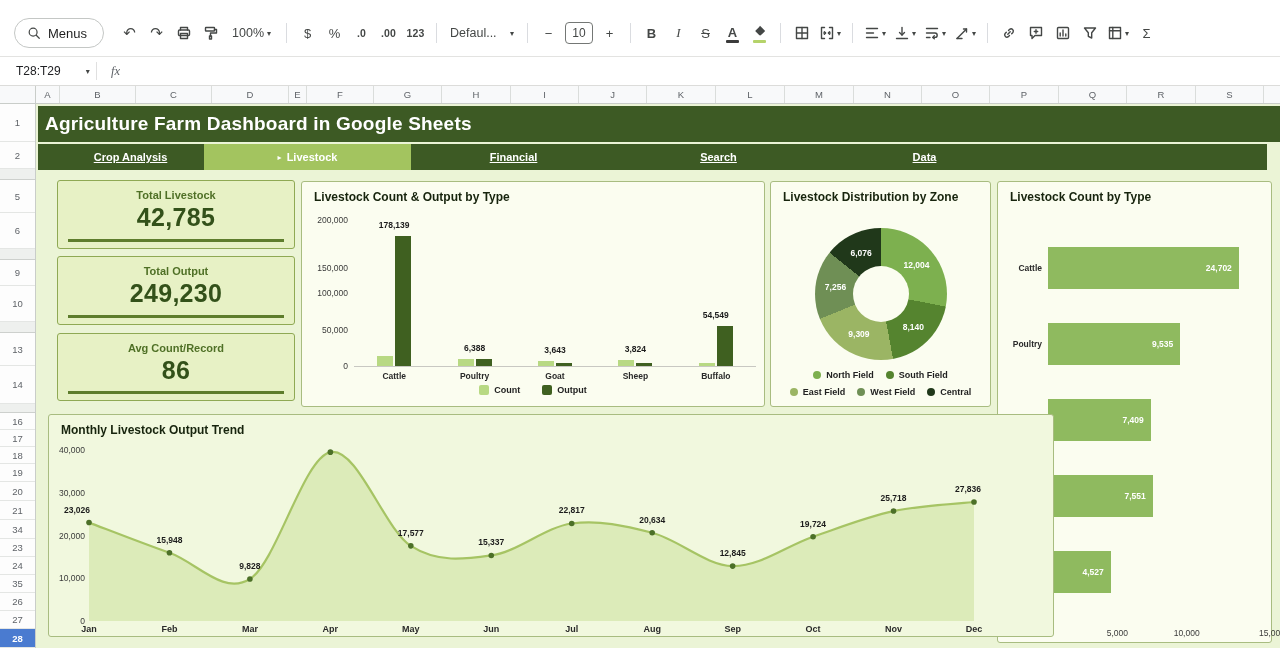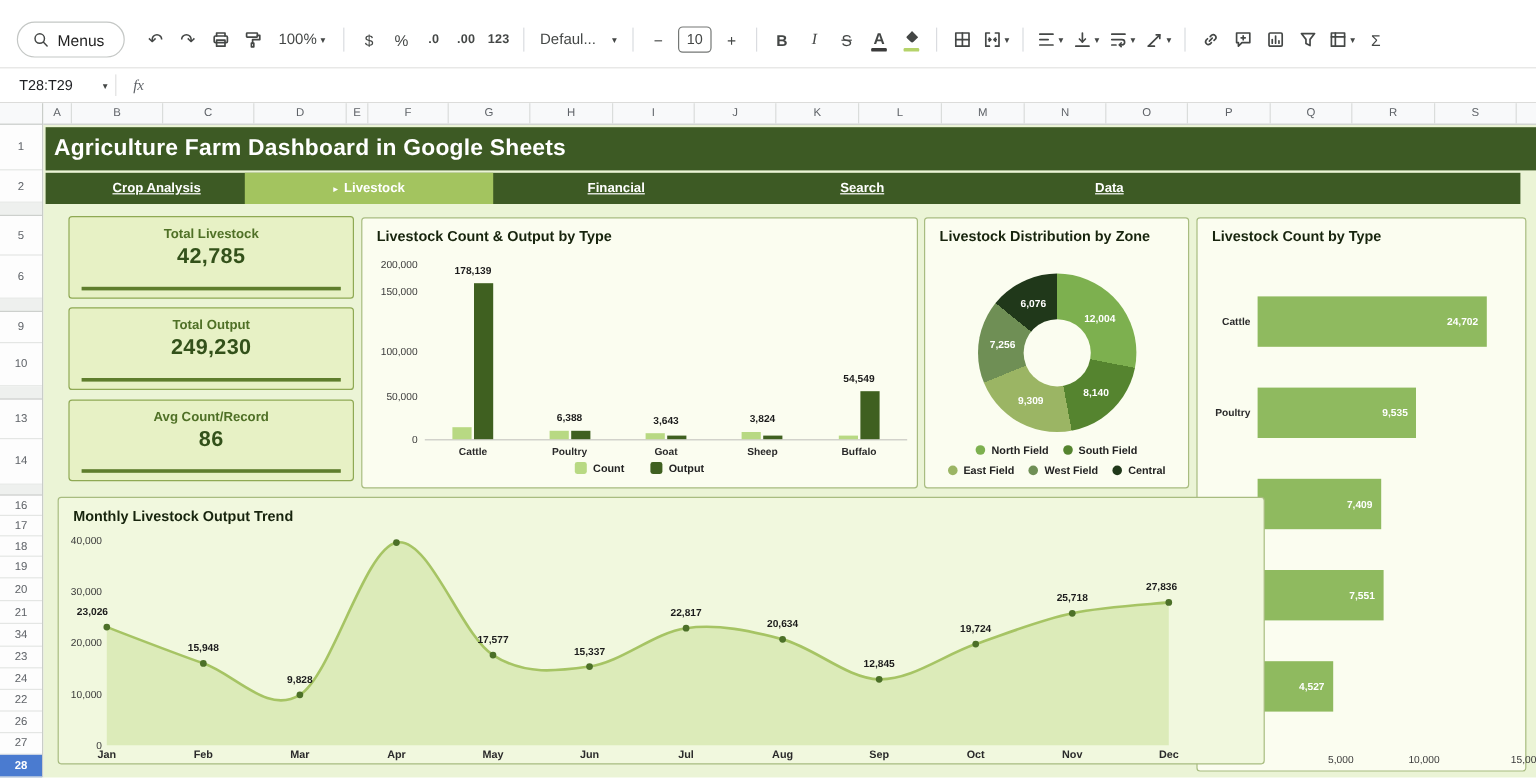--- a/index.html
+++ b/index.html
@@ -51,21 +51,21 @@
   .banner{position:absolute;left:2px;top:2px;right:0;height:36px;background:var(--banner-green,#3d5a24);color:#fff;font-weight:bold;font-size:19px;display:flex;align-items:center;padding-left:7px;letter-spacing:.2px}
   .nav{position:absolute;left:2px;top:40px;width:1229px;height:26px;background:var(--banner-green,#3d5a24);display:flex}
   .tab{display:flex;align-items:center;justify-content:center;gap:5px;height:100%;color:#fff;font-size:11px;font-weight:bold}
   .tab.active{background:var(--active-tab-green,#a3c45f)}
   .tab-label.u{text-decoration:underline}
   .tab-arrow{font-size:8px}
 
   #kpi-list{position:absolute;left:21px;top:0;width:238px;height:100%}
   .kpi-card{position:absolute;left:0;width:238px;background:var(--kpi-bg,#e7f1c5);border:1px solid var(--kpi-border,#8fa954);border-radius:3px;text-align:center}
   .kpi-label{margin-top:8px;font-size:11px;font-weight:bold;color:var(--kpi-label-text,#4f7026)}
-  .kpi-value{margin-top:2px;font-size:18px;font-weight:bold;color:var(--kpi-value-text,#33511a);letter-spacing:.3px}
+  .kpi-value{margin-top:2px;font-size:25px;font-weight:bold;color:var(--kpi-value-text,#33511a);letter-spacing:.3px}
   .kpi-underline{position:absolute;left:10px;right:10px;bottom:6px;height:3px;background:var(--kpi-underline,#5e7d2c)}
 
   .card{position:absolute;background:var(--card-bg,#fbfdf0);border:1px solid #a8bc80;border-radius:3px}
   .bar-card{left:265px;top:77px;width:464px;height:226px}
   .donut-card{left:734px;top:77px;width:221px;height:226px}
   .hbar-card{left:961px;top:77px;width:275px;height:462px}
   .line-card{left:12px;top:310px;width:1006px;height:223px;background:var(--line-card-bg,#f1f8de)}
   .card-title{position:absolute;top:8px;left:12px;font-size:12px;font-weight:bold;color:#17240d;z-index:2}
   .chart-body{position:absolute;left:0;top:0;right:0;bottom:0}
 
@@ -358,21 +358,21 @@
             <div class="kpi-underline"></div>
           </div>
         </div>
 
       <div class="card bar-card">
         <div class="card-title">Livestock Count &amp; Output by Type</div>
         <div class="chart-body" id="bar-chart">
             <div class="ax yt" style="top: 179px;">0</div>
             <div class="ax yt" style="top: 142.5px;">50,000</div>
             <div class="ax yt" style="top: 106px;">100,000</div>
-            <div class="ax yt" style="top: 56px;">150,000</div>
+            <div class="ax yt" style="top: 81px;">150,000</div>
             <div class="ax yt" style="top: 33px;">200,000</div>
             <div class="baseline" style="left: 52px; top: 184px; width: 402px;"></div>
             <div class="bar light" style="left: 75.2px; top: 173.953px; width: 16px; height: 10.047px;"></div>
             <div class="bar dark" style="left: 93.2px; top: 53.9585px; width: 16px; height: 130.041px;"></div>
             <div class="dlabel" style="left: 60.2px; top: 37.9585px; width: 64px;">178,139</div>
             <div class="cat" style="left: 57.2px; top: 189px; width: 70px;">Cattle</div>
             <div class="bar light" style="left: 155.6px; top: 177.039px; width: 16px; height: 6.96055px;"></div>
             <div class="bar dark" style="left: 173.6px; top: 177.375px; width: 16px; height: 6.62475px;"></div>
             <div class="dlabel" style="left: 140.6px; top: 161.039px; width: 64px;">6,388</div>
             <div class="cat" style="left: 137.6px; top: 189px; width: 70px;">Poultry</div>
@@ -533,19 +533,19 @@
         <div class="row-gap" style="height: 9px;"></div>
         <div class="row-h" style="height: 17px;">16</div>
         <div class="row-h" style="height: 17px;">17</div>
         <div class="row-h" style="height: 17px;">18</div>
         <div class="row-h" style="height: 18px;">19</div>
         <div class="row-h" style="height: 19px;">20</div>
         <div class="row-h" style="height: 19px;">21</div>
         <div class="row-h" style="height: 19px;">34</div>
         <div class="row-h" style="height: 18px;">23</div>
         <div class="row-h" style="height: 18px;">24</div>
-        <div class="row-h" style="height: 18px;">22</div>
+        <div class="row-h" style="height: 18px;">35</div>
         <div class="row-h" style="height: 18px;">26</div>
         <div class="row-h" style="height: 18px;">27</div>
         <div class="row-h selected" style="height: 19px;">28</div>
       </div>
   </div>
 </div>
 
 </body></html>

